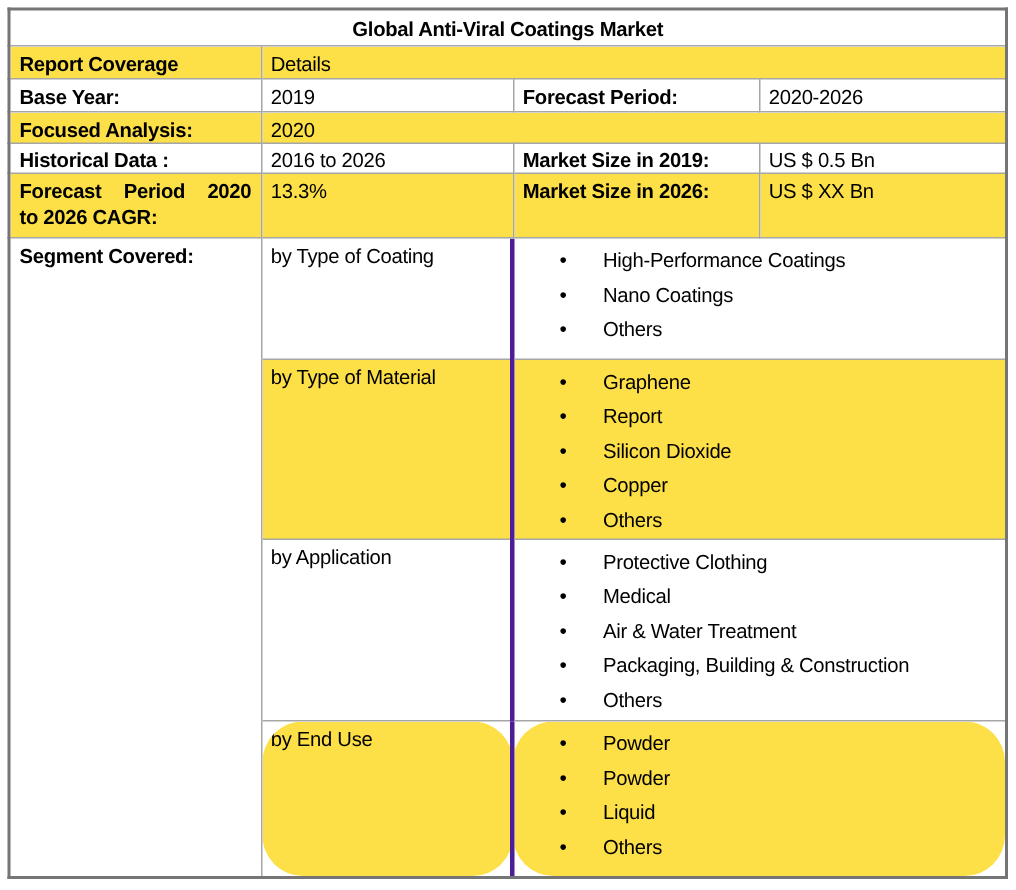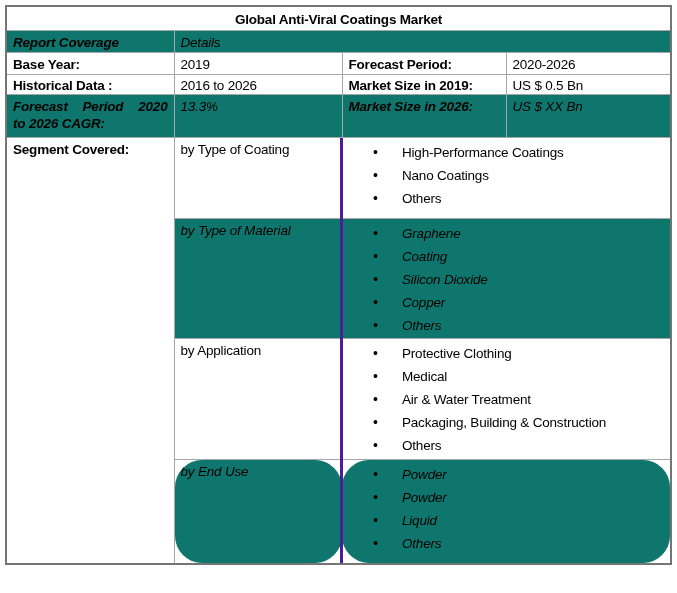--- a/index.html
+++ b/index.html
@@ -15,21 +15,21 @@
   td{
     border:1px solid #a6a6a6;
     vertical-align:top;
     padding:3px 6px 0 6px;
     font-size:13.5px;
     line-height:17px;
     letter-spacing:-0.2px;
     overflow:hidden;
   }
   .b{font-weight:bold;}
-  .gray{background:#0f766e;font-style:italic;}
+  .gray{background:#fde047;}
   .title-cell{
     text-align:center;
     font-weight:bold;
     height:19px;
     padding-top:4px;
   }
   .r-report td{height:18px;}
   .r-base td{height:18px;}
   .r-focused td{height:17px;}
   .r-hist td{height:13px;padding-top:2px;}
@@ -83,20 +83,24 @@
   <tr class="gray r-report">
     <td class="b">Report Coverage</td>
     <td colspan="3">Details</td>
   </tr>
   <tr class="r-base">
     <td class="b">Base Year:</td>
     <td>2019</td>
     <td class="b">Forecast Period:</td>
     <td>2020-2026</td>
   </tr>
+  <tr class="gray r-focused">
+    <td class="b">Focused Analysis:</td>
+    <td colspan="3">2020</td>
+  </tr>
   <tr class="r-hist">
     <td class="b">Historical Data :</td>
     <td>2016 to 2026</td>
     <td class="b">Market Size in 2019:</td>
     <td>US $ 0.5 Bn</td>
   </tr>
   <tr class="gray r-cagr">
     <td class="b">
       <span class="justify-line">Forecast Period 2020</span>
       <span>to 2026 CAGR:</span>
@@ -122,21 +126,21 @@
                     <li>Nano Coatings</li>
                     <li>Others</li>
                   </ul>
           </td>
         </tr>
         <tr class="sr1 gray">
           <td class="seg-label">by Type of Material</td>
           <td>
             <ul class="bullets">
                     <li>Graphene</li>
-                    <li>Coating</li>
+                    <li>Report</li>
                     <li>Silicon Dioxide</li>
                     <li>Copper</li>
                     <li>Others</li>
                   </ul>
           </td>
         </tr>
         <tr class="sr2">
           <td class="seg-label">by Application</td>
           <td>
             <ul class="bullets">

